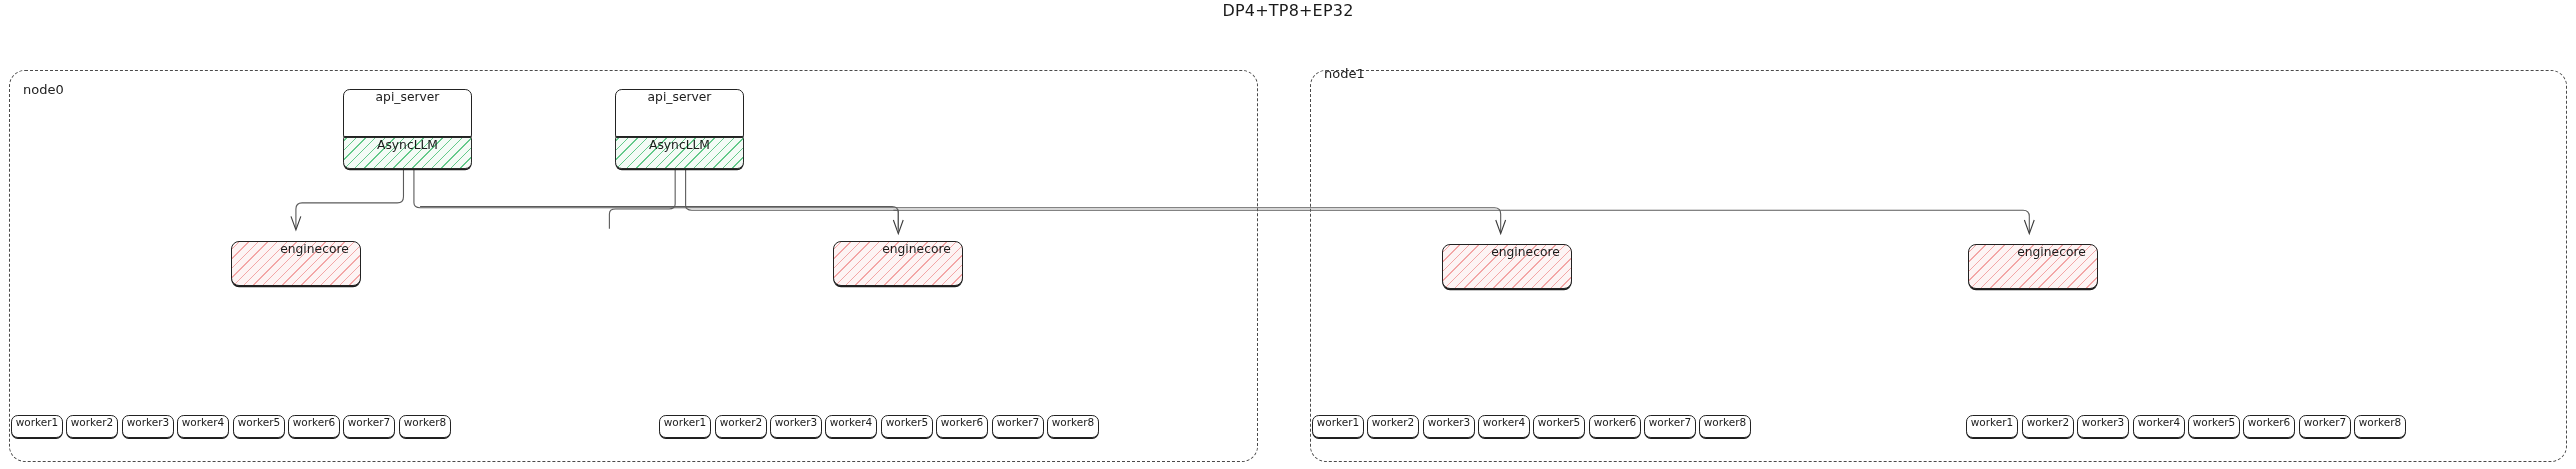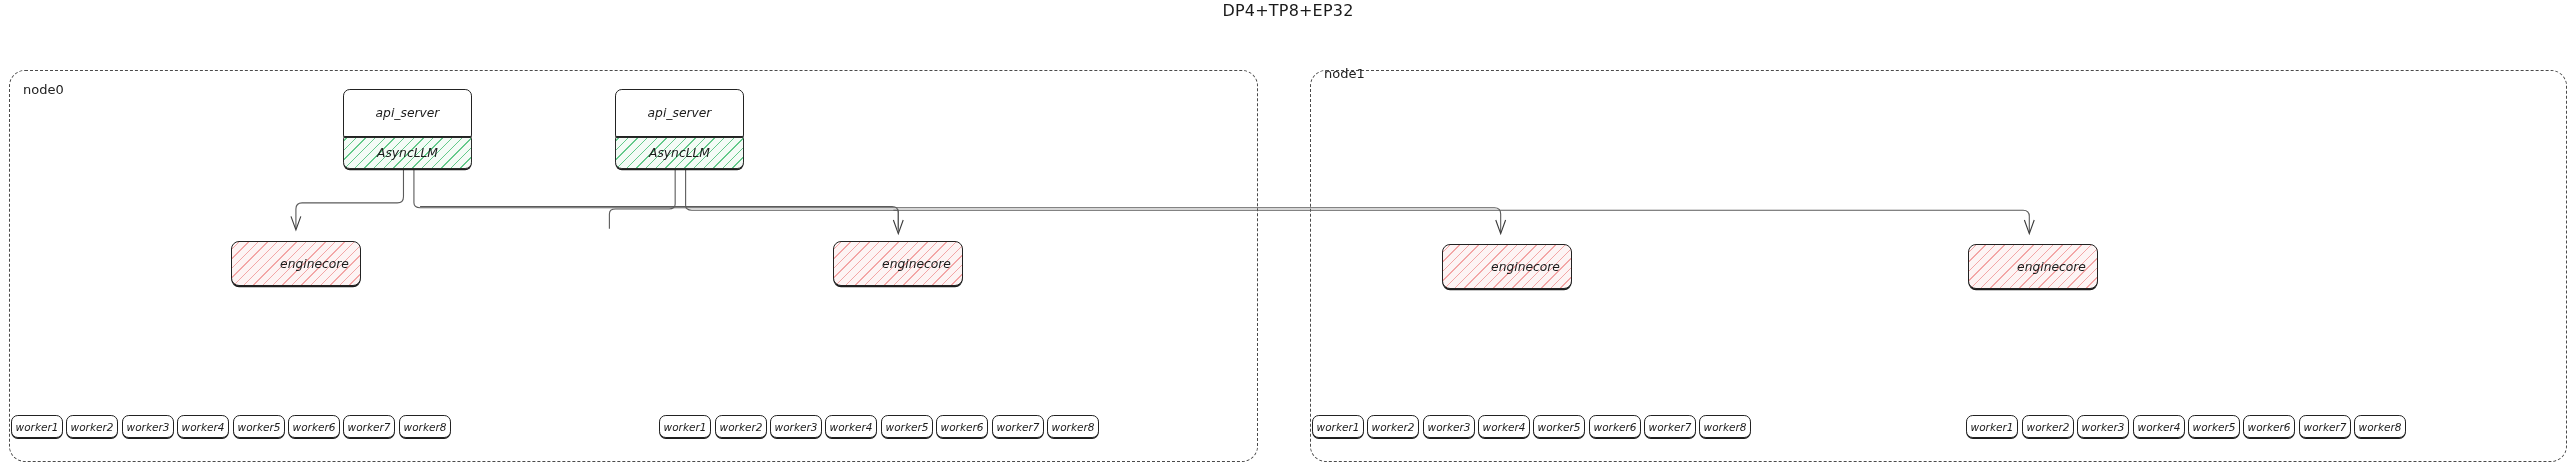--- a/index.html
+++ b/index.html
@@ -14,25 +14,24 @@
   .node{
     position:absolute;border:1.5px dashed #4a4a4a;border-radius:16px;
     background:transparent;box-sizing:border-box;
   }
   .node-label{
     position:absolute;font-size:13px;color:#222;
   }
 
   .box{
     position:absolute;box-sizing:border-box;display:flex;
-    align-items:center;justify-content:center;
+    justify-content:center;
     border:1.4px solid #222;background:#ffffff;
     font-size:12.3px;color:#1b1b1b;border-radius:5.5px;
     box-shadow:0 1.5px 0 -0.3px #1d1d1d;
-    font-style:italic;
   }
   .box.api{border-radius:6.8px 6.8px 1.8px 1.8px;}
   .box.async{
     border-radius:1.8px 1.8px 6.8px 6.8px;
     border-color:#2a2a2a;
     background-color:#f4fbf6;
     background-image:repeating-linear-gradient(
         -45deg, #63c98a 0 1px, rgba(0,0,0,0) 1px 6.8px);
   }
   .box.engine{

